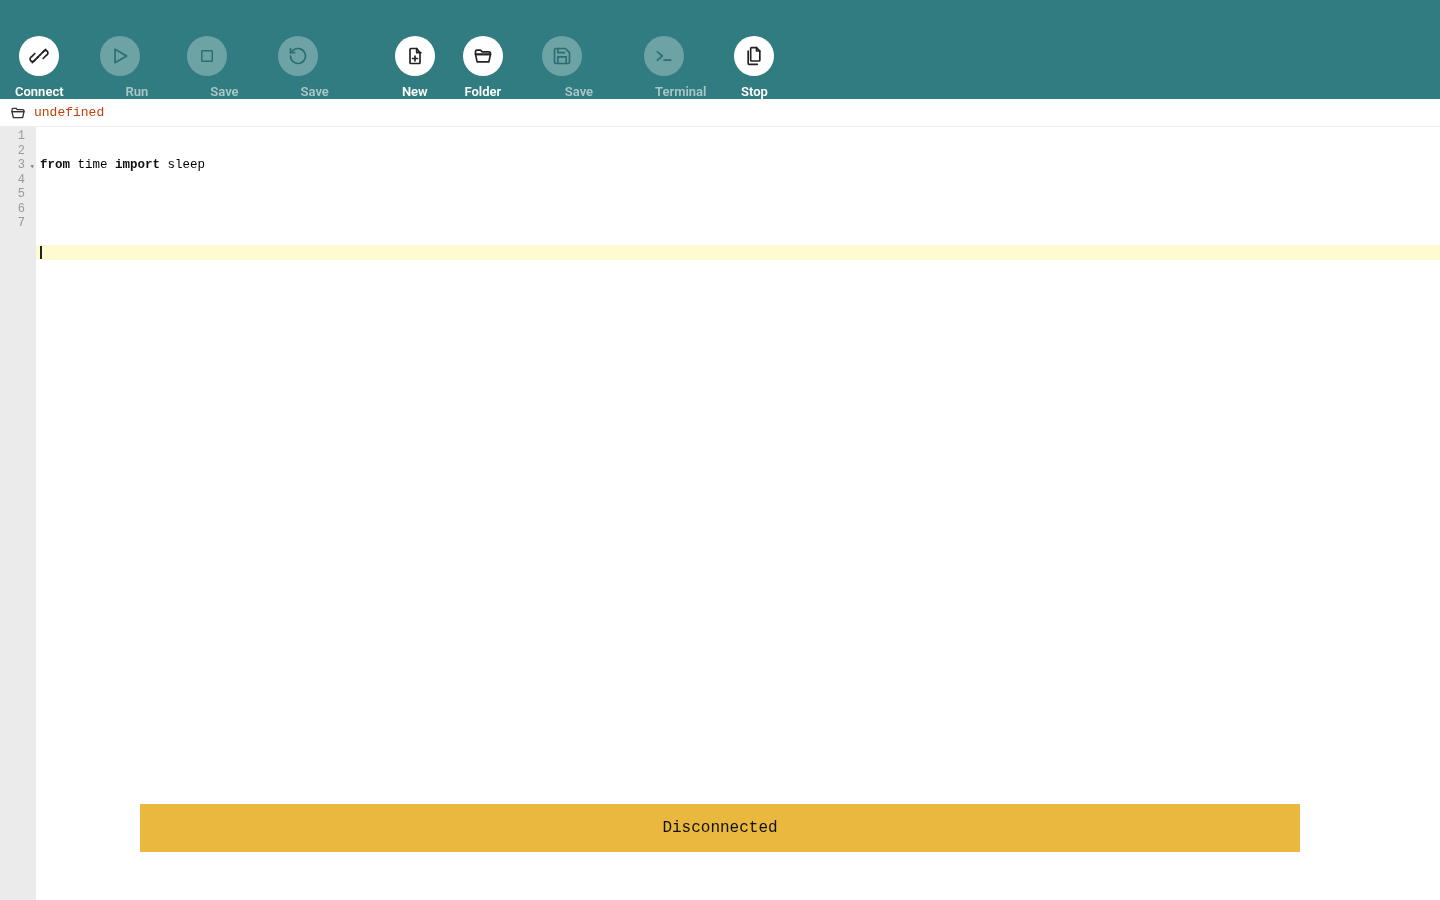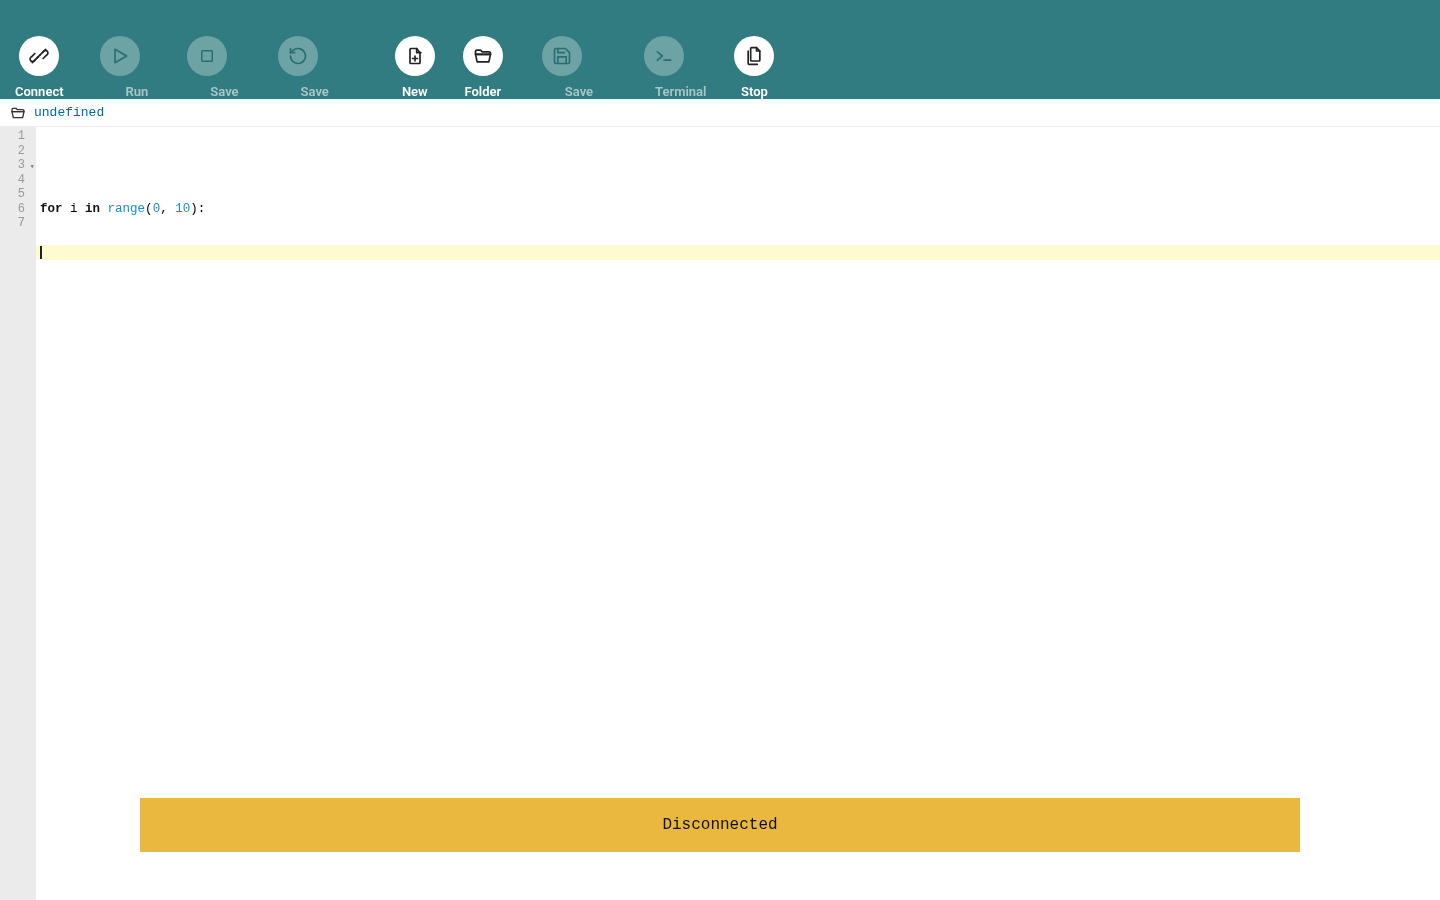--- a/index.html
+++ b/index.html
@@ -46,21 +46,21 @@
   .icon.sm { width: 18px; height: 18px; }
   .breadcrumb {
     height: 28px;
     display: flex;
     align-items: center;
     padding: 0 10px;
     gap: 8px;
     border-bottom: 1px solid #eee;
     font-family: "SFMono-Regular", Consolas, "Liberation Mono", Menlo, monospace;
     font-size: 13px;
-    color: #0369a1;
+    color: #c2410c;
   }
   .editor {
     display: flex;
     height: calc(900px - 90px - 28px);
     position: relative;
   }
   .gutter {
     width: 36px;
     background: #ebebeb;
     padding-top: 2px;
@@ -111,21 +111,21 @@
   .kw { font-weight: bold; color: #111; }
   .fn { color: #1a8cc8; }
   .num { color: #1a8cc8; }
   .str { color: #1a8cc8; }
   .toast {
     position: absolute;
     left: 140px;
     right: 140px;
     bottom: 48px;
     background: #eab83e;
-    height: 54px;
+    height: 48px;
     display: flex;
     align-items: center;
     justify-content: center;
     font-family: "SFMono-Regular", Consolas, "Liberation Mono", Menlo, monospace;
     font-size: 16px;
     color: #111;
   }
 </style>
 </head>
 <body>
@@ -244,22 +244,22 @@
   <div class="gutter">
     <div class="gutter-line">1</div>
     <div class="gutter-line">2</div>
     <div class="gutter-line"><span>3</span><span class="fold">▾</span></div>
     <div class="gutter-line">4</div>
     <div class="gutter-line">5</div>
     <div class="gutter-line">6</div>
     <div class="gutter-line">7</div>
   </div>
   <div class="code">
+    <div class="code-line"><span class="kw">from</span> <span>time</span> <span class="kw">import</span> <span>sleep</span></div>
     <div class="code-line"></div>
-    <div class="code-line"><span class="kw">for</span> <span>i</span> <span class="kw">in</span> <span class="fn">range</span><span>(</span><span class="num">0</span><span>, </span><span class="num">10</span><span>)</span><span>:</span></div>
     <div class="code-line active"><span class="cursor"></span></div>
     <div class="code-line"></div>
   </div>
 </div>
 
 <div class="toast">
   <span>Disconnected</span>
 </div>
 
 </body></html>

